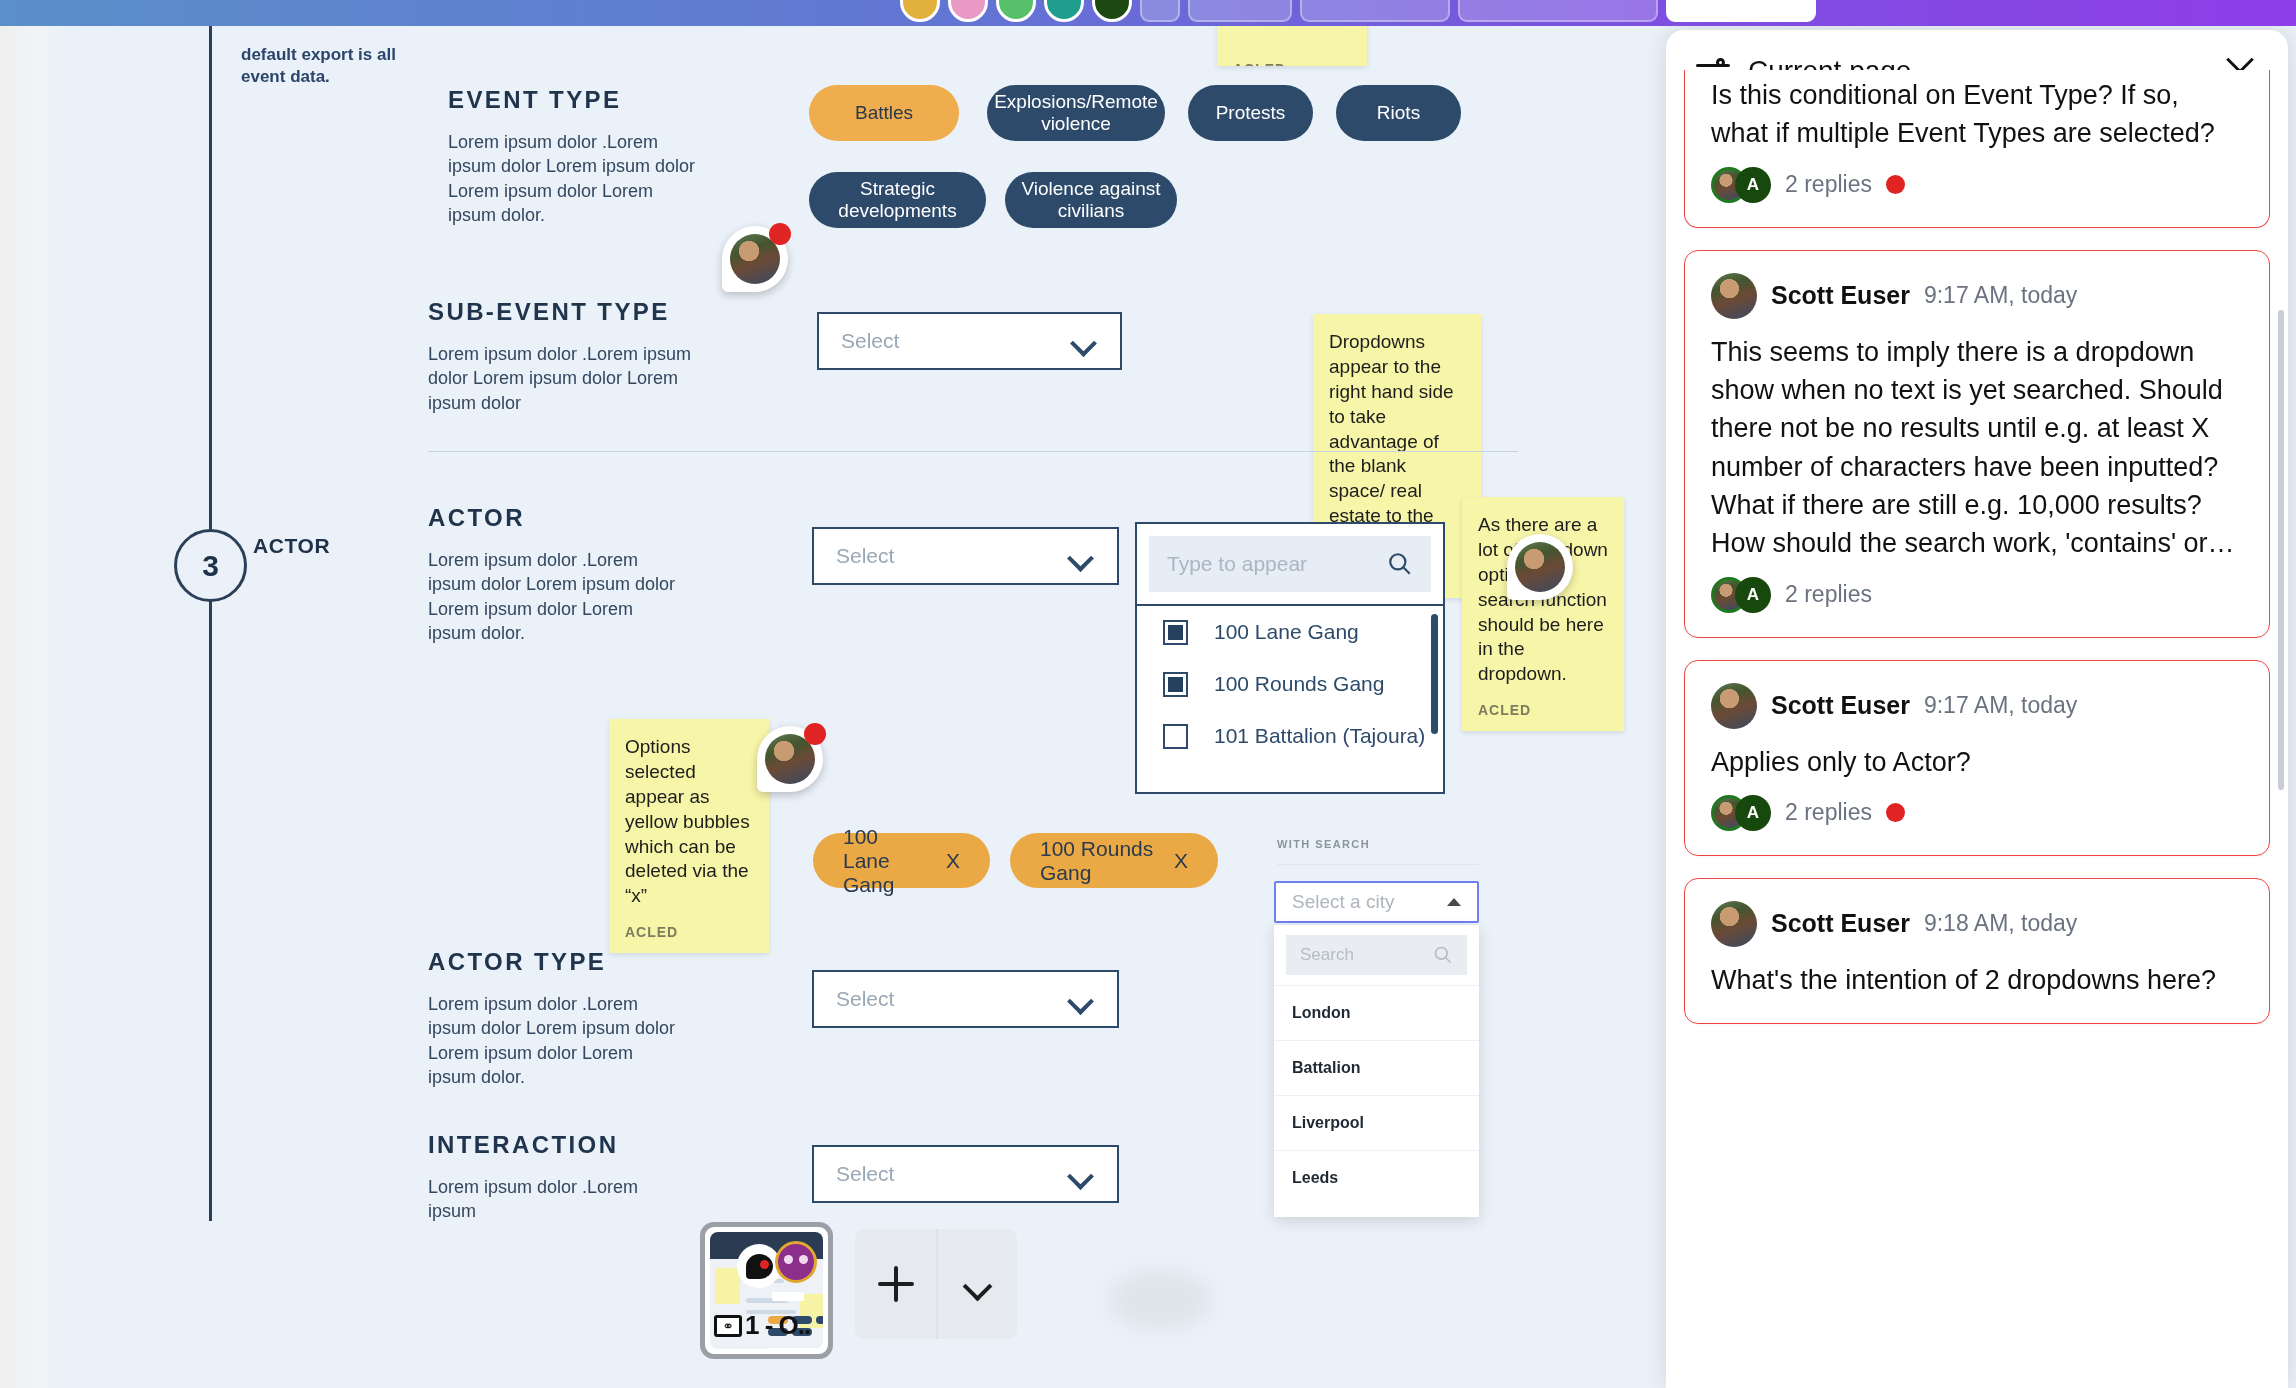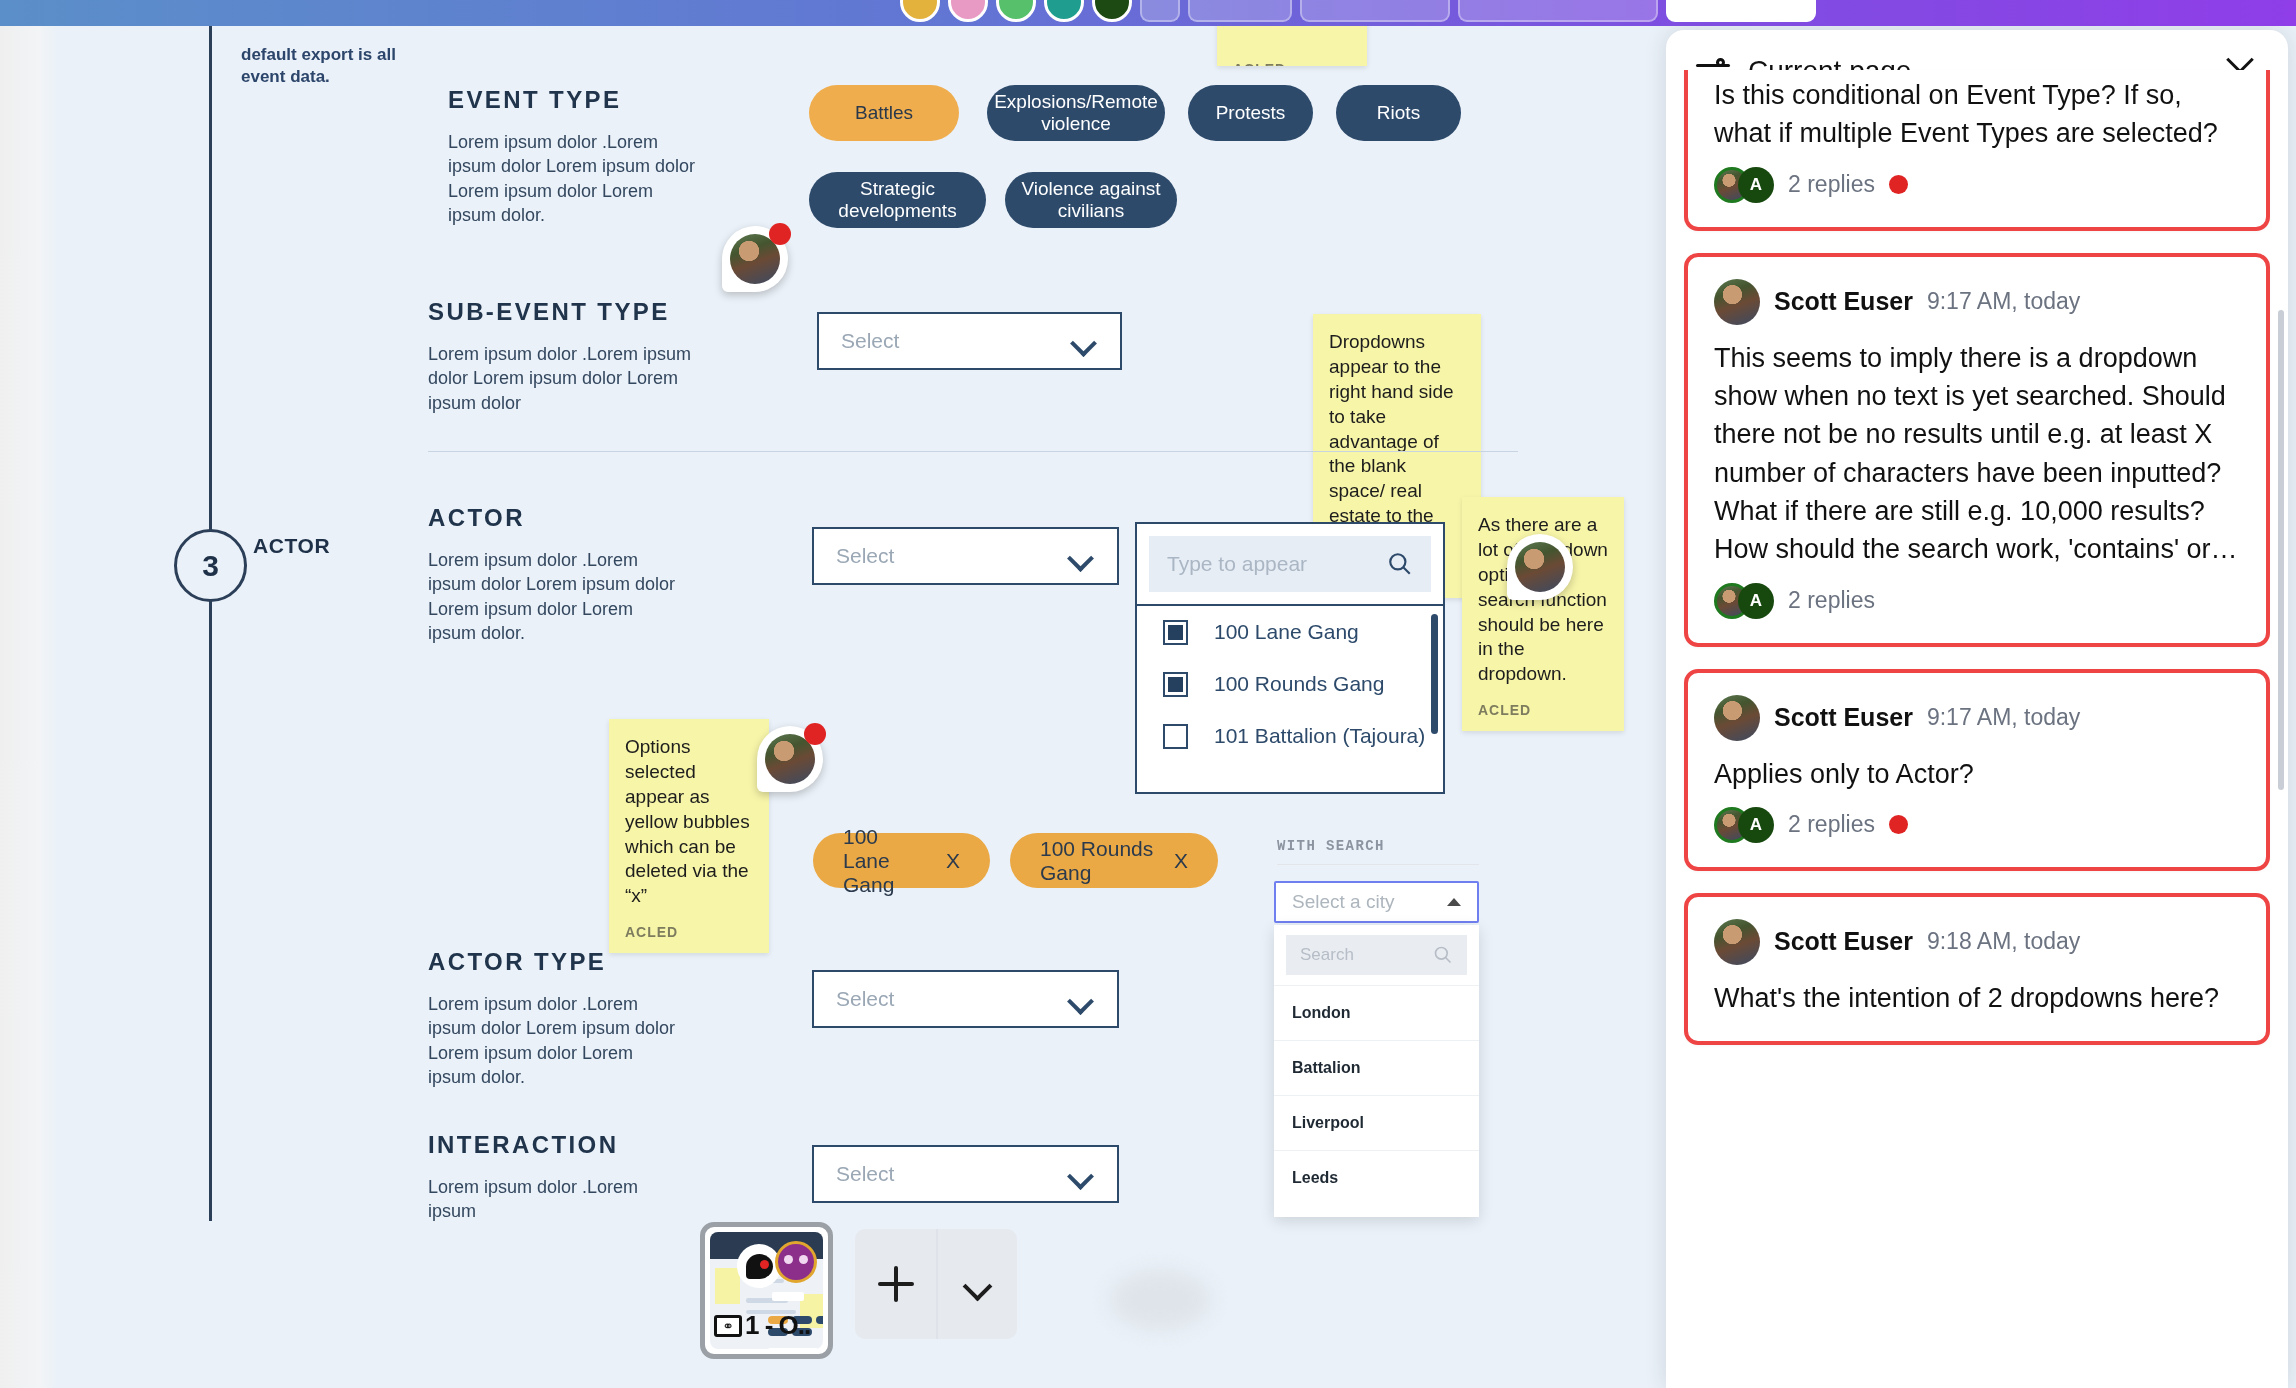--- a/index.html
+++ b/index.html
@@ -137,22 +137,22 @@
     background: #24405e;
   }
   .dd-row span { margin-left: 26px; font-size: 21px; color: #2d4a6b; }
   .dd-scroll {
     position: absolute; right: 5px; top: 8px; width: 7px; height: 120px;
     border-radius: 4px; background: #2d4a6b;
   }
 
   
   .ws-label {
-    position: absolute; font-size: 14px; letter-spacing: 1.4px;
-    font-weight: 700; color: #8b94a0; font-family: Liberation Mono, monospace;
+    position: absolute; font-size: 11px; letter-spacing: 1.4px;
+    font-weight: 700; color: #8b94a0;
   }
   .ws-rule { position: absolute; height: 1px; background: #e2e6ea; }
   .ws-field {
     position: absolute; background: #fff; border: 2px solid #6f7ff0;
     display: flex; align-items: center; padding: 0 16px; border-radius: 2px;
   }
   .ws-field span { flex: 1; font-size: 19px; color: #adb5bd; }
   .caret-up { width: 0; height: 0; border-left: 7px solid transparent;
               border-right: 7px solid transparent; border-bottom: 8px solid #4a4a4a; }
   .ws-menu {
@@ -266,21 +266,21 @@
     border-right: 3px solid #111; border-bottom: 3px solid #111; transform: rotate(45deg);
   }
   .close-x { margin-left: auto; width: 36px; height: 36px; position: relative; }
   .close-x::before, .close-x::after {
     content: ""; position: absolute; left: 0; top: 17px; width: 36px; height: 3px; background: #111;
   }
   .close-x::before { transform: rotate(45deg); } .close-x::after { transform: rotate(-45deg); }
 
   .panel-body { position: absolute; top: 82px; left: 0; right: 0; bottom: 0; padding: 0 18px; }
   .card {
-    background: #fff; border: 4px solid #ef4444; border-radius: 14px;
+    background: #fff; border: 1px solid #ef4444; border-radius: 14px;
     padding: 22px 26px 24px 26px; margin-bottom: 22px;
     box-shadow: 0 1px 3px rgba(0,0,0,.04);
   }
   .card.clipped { border-top: none; border-radius: 0 0 14px 14px; padding-top: 6px; margin-top: -42px; }
   .c-head { display: flex; align-items: center; gap: 14px; margin-bottom: 14px; }
   .c-av {
     width: 46px; height: 46px; border-radius: 50%; flex: none;
     background:
       radial-gradient(circle at 40% 34%, #c99b72 0 23%, transparent 24%),
       linear-gradient(160deg,#5d7a52 0%,#44552f 30%,#6b4a35 55%,#3c4a63 100%);

